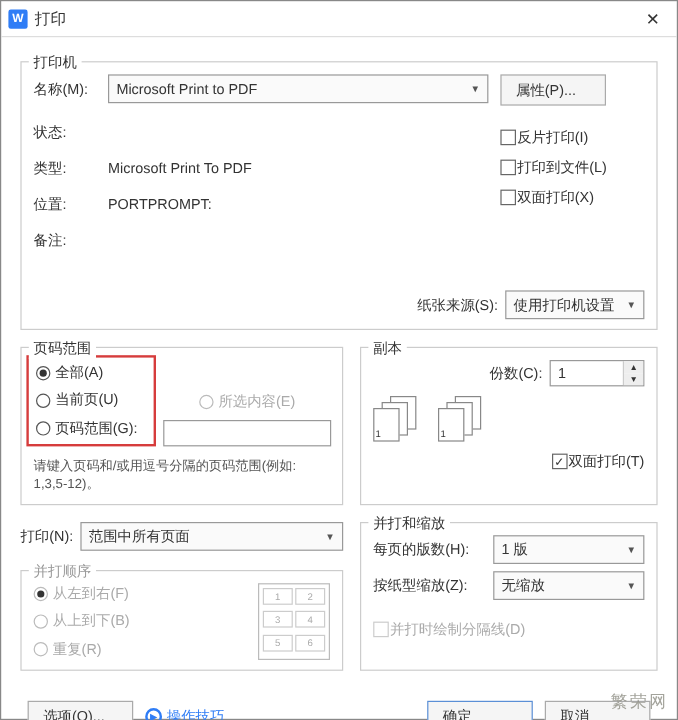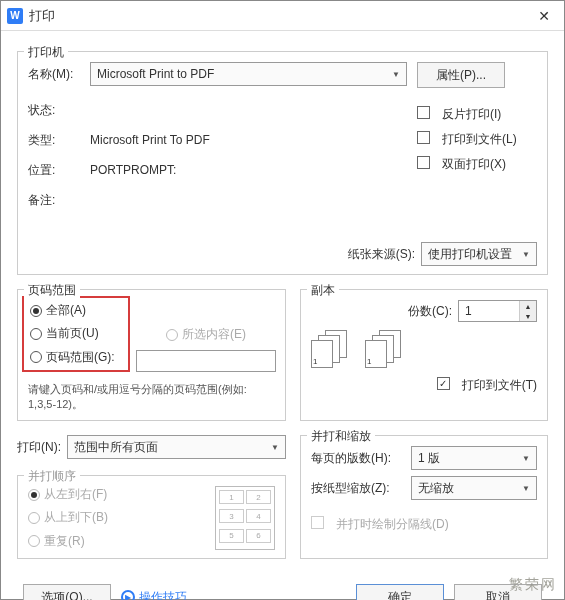--- a/index.html
+++ b/index.html
@@ -77,25 +77,24 @@
       color: #555;
     }
     .btn {
       height: 26px;
       border: 1px solid #aaa;
       background: #f5f5f5;
       padding: 0 12px;
       min-width: 88px;
       display: inline-flex;
       align-items: center;
-      justify-content: center;
       cursor: pointer;
     }
     .checkbox {
-      display: inline-flex; align-items: flex-start; gap: 12px;
+      display: inline-flex; align-items: center; gap: 1px;
     }
     .cbx-box {
       width: 13px; height: 13px; border: 1px solid #666; background: #fff;
       display: inline-flex; align-items: center; justify-content: center;
       font-size: 10px; color: #333;
     }
     .radio {
       display: inline-flex; align-items: center; gap: 4px;
     }
     .radio-circ {
@@ -285,21 +284,21 @@
             </div>
             <div class="stack">
               <div class="page" style="top:0;left:14px;">3</div>
               <div class="page" style="top:5px;left:7px;">2</div>
               <div class="page" style="top:10px;left:0;">1</div>
             </div>
           </div>
           <div style="text-align:right;">
             <label class="checkbox">
               <span class="cbx-box">✓</span>
-              <span>打印到文件(T)</span>
+              <span>双面打印(T)</span>
             </label>
           </div>
         </div>
       </div>
     </div>
 
     <div class="two-col">
       <div class="col-left">
         <div class="row" style="margin-top:14px;">
           <span style="margin-right:6px;">打印(N):</span>

